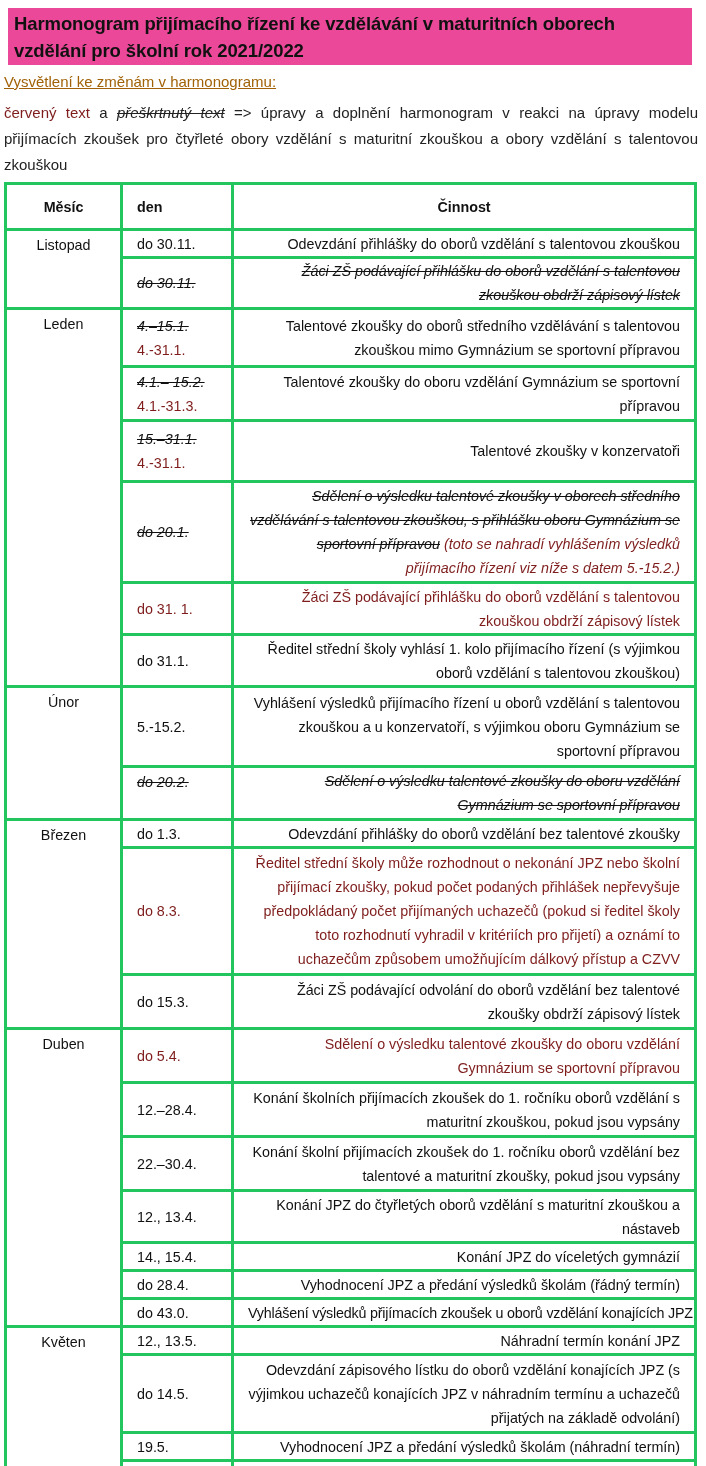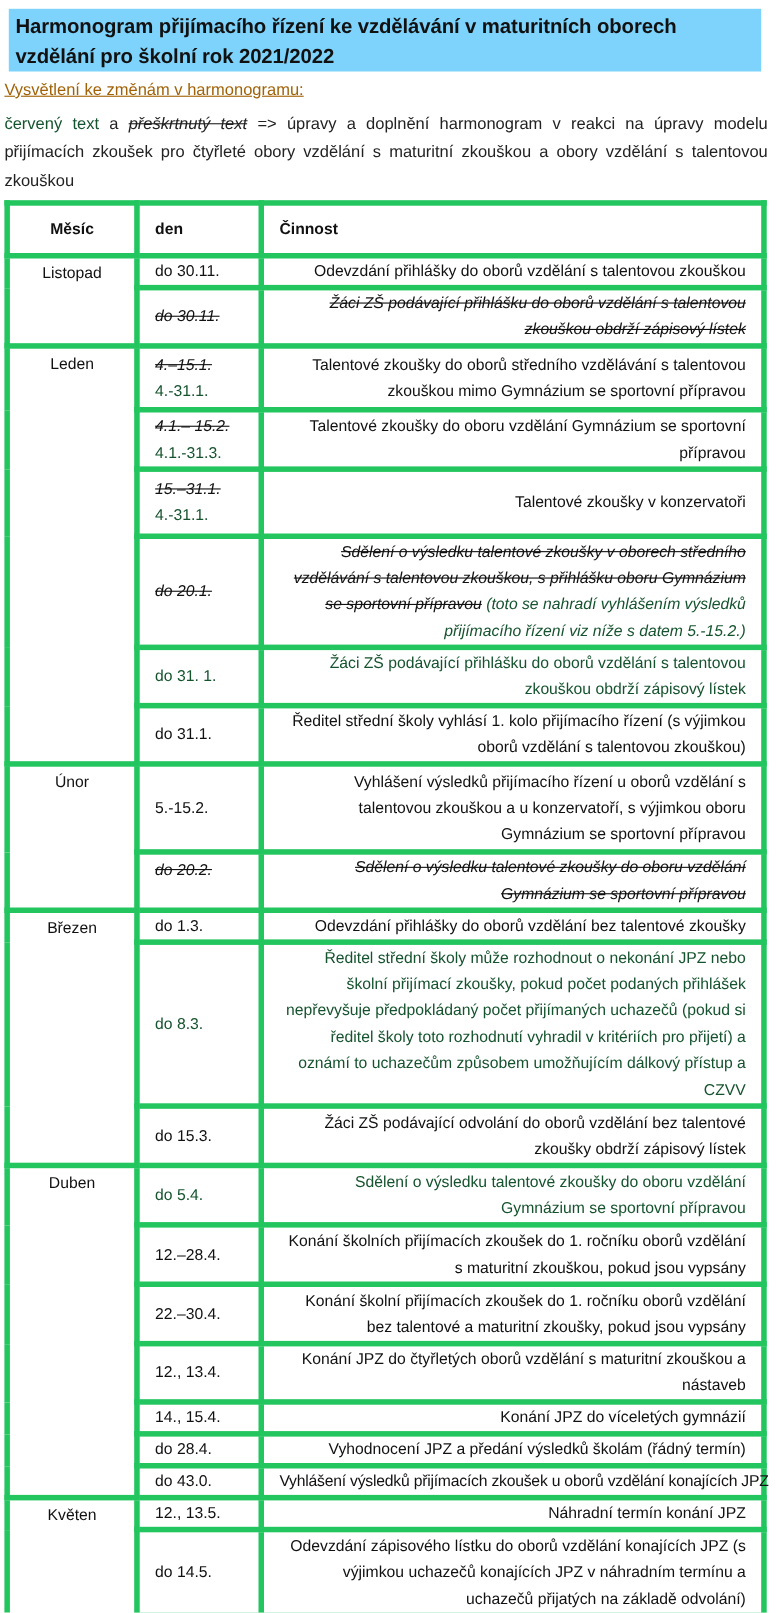--- a/index.html
+++ b/index.html
@@ -3,50 +3,50 @@
 <meta charset="utf-8">
 <style>
   html, body { margin: 0; padding: 0; background: #ffffff; }
   body {
     width: 706px; height: 1466px; overflow: hidden; position: relative;
     font-family: "Liberation Sans", "DejaVu Sans", sans-serif;
     color: #1a1a1a;
   }
   .title-box {
     position: absolute; left: 8px; top: 8px; width: 684px; height: 57px;
-    background: #7dd3fc;
+    background: #ec4899;
   }
   .title-box .t {
     position: absolute; left: 6px; top: 2px; width: 676px;
     font-size: 18.5px; font-weight: bold; line-height: 27px; color: #111;
     letter-spacing: -0.1px;
   }
   .legend-head {
     position: absolute; left: 4px; top: 72px;
     font-size: 15px; text-decoration: underline; color: #a16207; line-height: 20px;
   }
   .legend-body {
     position: absolute; left: 4px; top: 100px; width: 694px;
     font-size: 15px; line-height: 26px; color: #222; text-align: justify;
   }
-  .red { color: #14532d; }
+  .red { color: #7f1d1d; }
   .strike { text-decoration: line-through; font-style: italic; }
   .ital { font-style: italic; }
 
   table.h {
     position: absolute; left: 4px; top: 182px; width: 693px;
     border-collapse: collapse; table-layout: fixed;
     font-size: 14.3px; color: #111;
   }
   table.h td, table.h th {
-    border: 5px solid #22c55e; padding: 0 14px; vertical-align: middle;
+    border: 3px solid #22c55e; padding: 0 14px; vertical-align: middle;
     line-height: 24px;
   }
   table.h th { font-weight: bold; height: 43px; }
-  table.h th.c3 { text-align: left; }
+  table.h th.c3 { text-align: center; }
   .c1 { width: 85px; text-align: center; vertical-align: top !important; padding-top: 2px !important; }
   .c2 { width: 80px; text-align: left; }
   .c3 { text-align: right; }
   .d { display: block; }
 </style>
 </head>
 <body>
 
 <div class="title-box">
   <div class="t">Harmonogram přijímacího řízení ke vzdělávání v maturitních oborech vzdělání pro školní rok 2021/2022</div>

